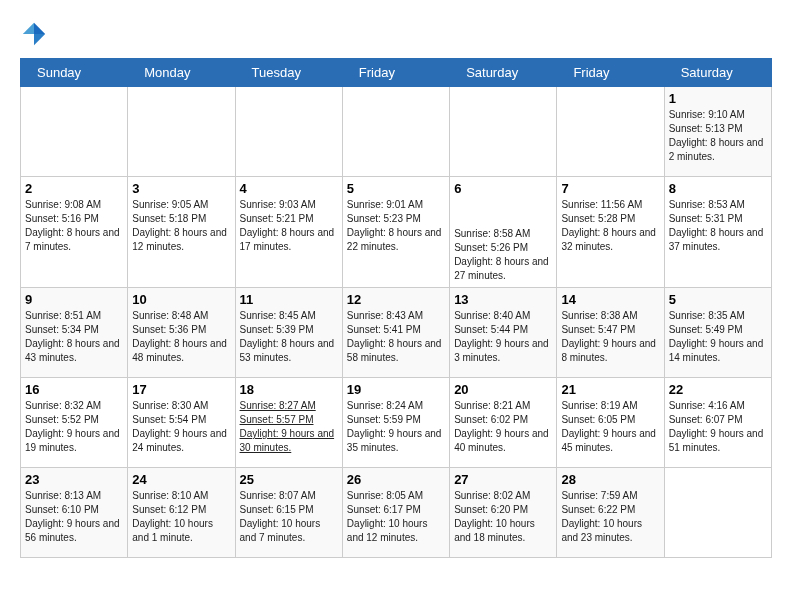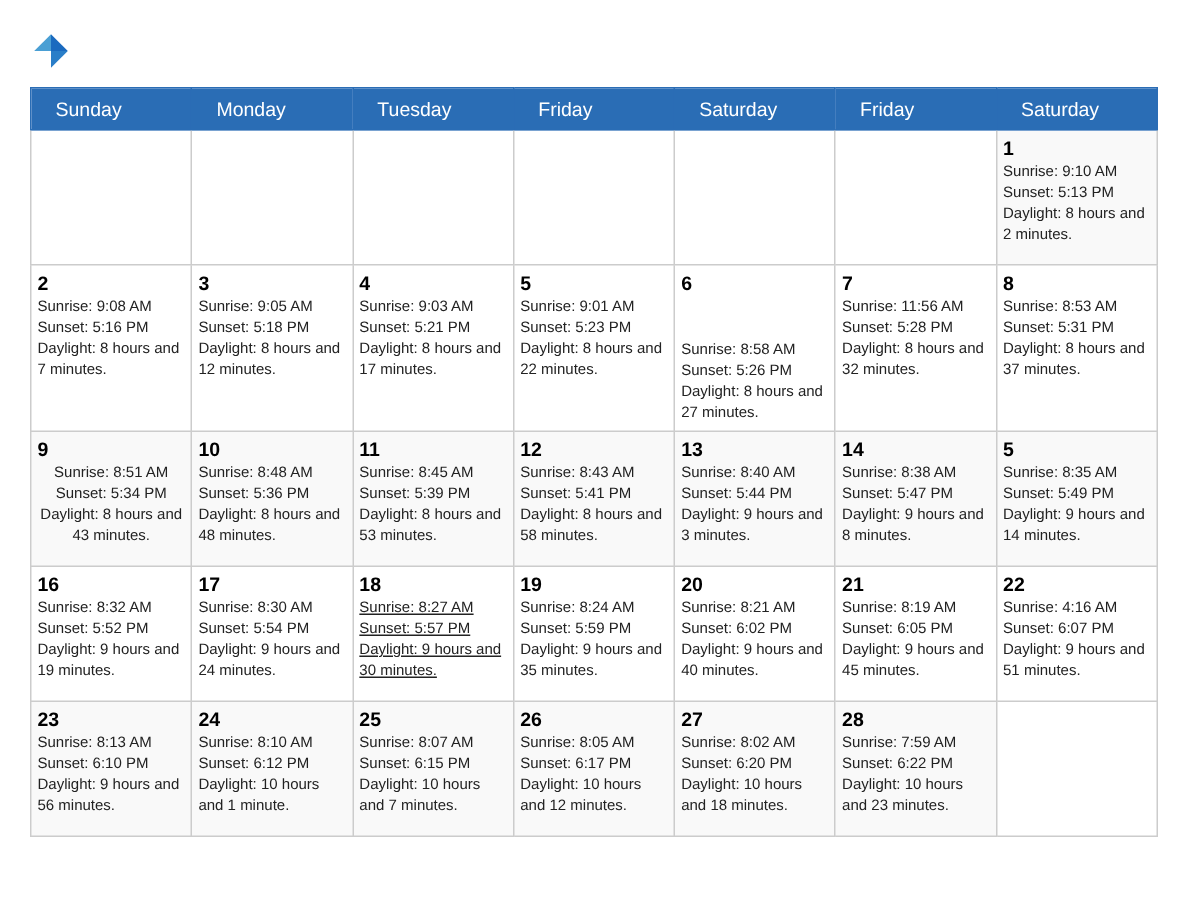--- a/index.html
+++ b/index.html
@@ -170,21 +170,21 @@
         <td>
           <span class="day-num">8</span>
           <div class="day-info" style="white-space: pre-line;">Sunrise: 8:53 AM
 Sunset: 5:31 PM
 Daylight: 8 hours and 37 minutes.</div>
         </td>
       </tr>
       <tr>
         <td>
           <span class="day-num">9</span>
-          <div class="day-info" style="white-space: pre-line; text-align: center;">Sunrise: 8:51 AM
+          <div class="day-info" style="white-space: pre-line;">Sunrise: 8:51 AM
 Sunset: 5:34 PM
 Daylight: 8 hours and 43 minutes.</div>
         </td>
         <td>
           <span class="day-num">10</span>
           <div class="day-info" style="white-space: pre-line;">Sunrise: 8:48 AM
 Sunset: 5:36 PM
 Daylight: 8 hours and 48 minutes.</div>
         </td>
         <td>

